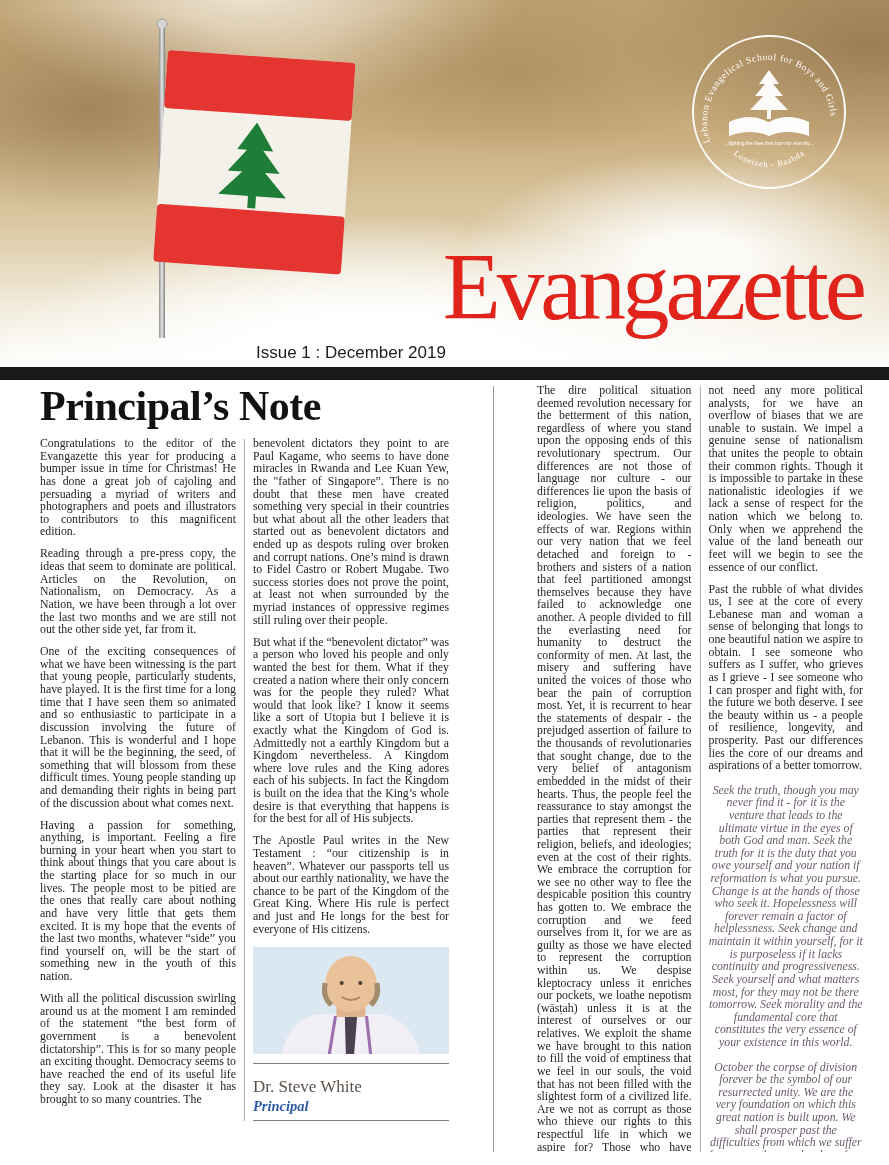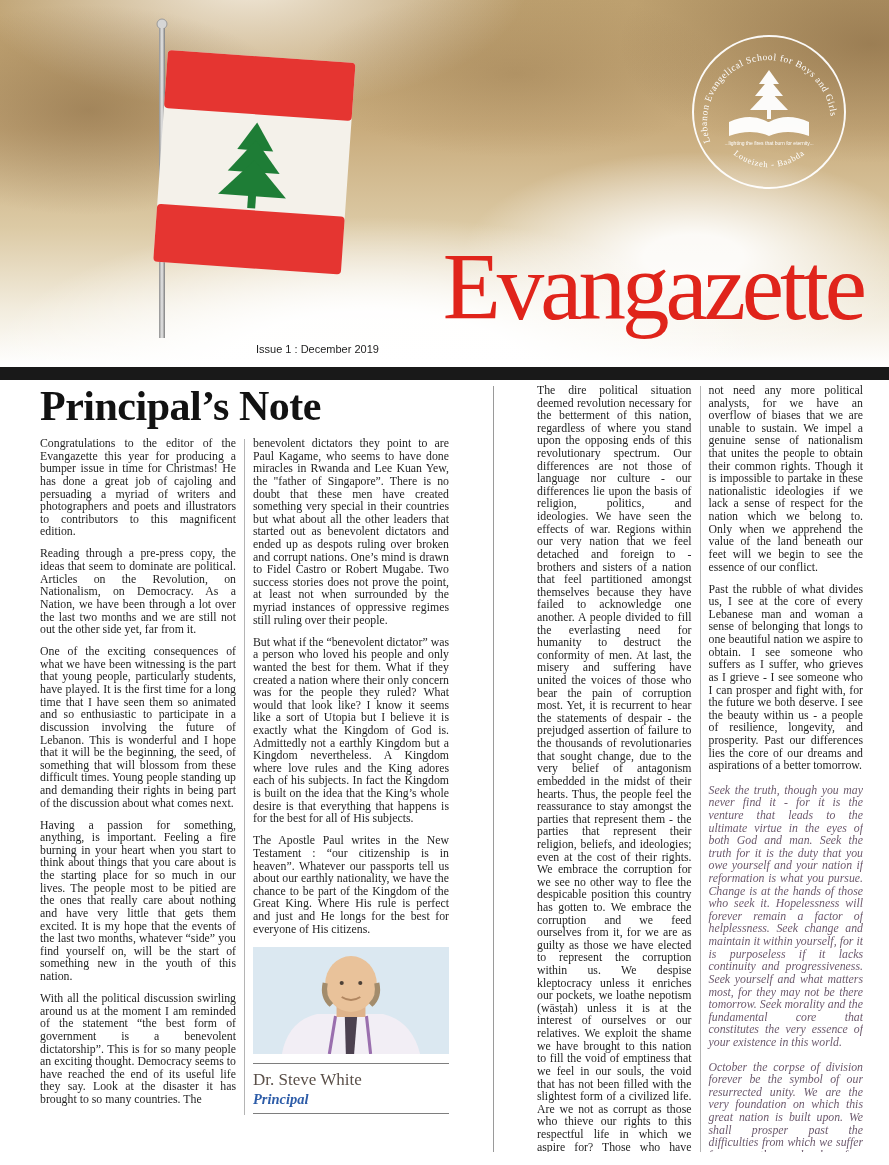--- a/index.html
+++ b/index.html
@@ -23,50 +23,50 @@
   .flag-wrap { position:absolute; left:58px; top:4px; }
   .logo-wrap { position:absolute; right:40px; top:32px; width:160px; height:160px; }
   .masthead-title {
     position:absolute; right:26px; top:240px; margin:0;
     font-family:"Liberation Serif", serif; font-weight:normal;
     font-size:95px; line-height:1; letter-spacing:-4px;
     color:var(--accent_red,#e0241b); white-space:nowrap;
   }
   .issue-line {
     position:absolute; left:256px; top:343px;
-    font-family:"Liberation Sans", sans-serif; font-size:11px; color:#1d1d1d;
+    font-family:"Liberation Sans", sans-serif; font-size:17px; color:#1d1d1d;
   }
   .black-bar { height:13px; background:#191919; }
 
   
   main { display:flex; padding:4px 26px 0 40px; height:768px; overflow:hidden;gap:40px; }
   .article { overflow:hidden; }
   .article.left  { width:409px; }
   .article.right { flex:1; }
   .article-divider { width:1px; background:#9a9a9a; margin:2px 3px 0 4px; }
   .article-title {
     margin:0 0 9px 0; font-size:42px; line-height:1.05; letter-spacing:-0.5px;
     font-weight:bold; color:#121212; font-family:"Liberation Serif", serif;
   }
   .cols { display:flex; align-items:stretch; }
   .col { flex:1; min-width:0; }
   .col-rule { width:1px; background:#b4b4b4; margin:2px 8px 0 8px; }
   .col p {
     margin:0 0 9.5px 0; font-size:11.8px; line-height:1.07;
     text-align:justify; color:#242424;
   }
-  .quote p { font-style:italic; color:var(--quote_mauve,#6c5a6d);margin-top:12px; }
+  .quote p { text-align:center; font-style:italic; color:var(--quote_mauve,#6c5a6d);margin-top:12px; }
 
   
   figure { margin:0; }
   .fig-principal { margin-top:12px; }
   .photo-sw { display:block; width:100%; height:107px; }
   .cap-rule-top { border-top:1px solid #7e7e7e; margin-top:9px; }
   .cap-rule-bot { border-top:1px solid #7e7e7e; margin-top:5px; }
-  .cap-name { font-size:17px; color:#5b5049; margin-top:6px; }
+  .cap-name { font-size:17px; color:#5b5049; margin-top:13px; }
   .cap-role { font-size:14.5px; font-style:italic; font-weight:bold; color:var(--role_blue,#2d5ca8); margin-top:1px; }
 
   .fig-editor {
     margin-top:8px; border-top:1px solid #7e7e7e; border-bottom:1px solid #7e7e7e;
     padding:9px 0 8px 0; display:flex; gap:14px;
   }
   .photo-hf { display:block; width:90px; height:120px; flex:none; }
   .ed-meta { display:flex; flex-direction:column; justify-content:space-between; padding:2px 0 4px 0; }
   .ed-name { font-style:italic; font-size:20px; line-height:1.2; color:#44403f; width:100px; }
 </style>

